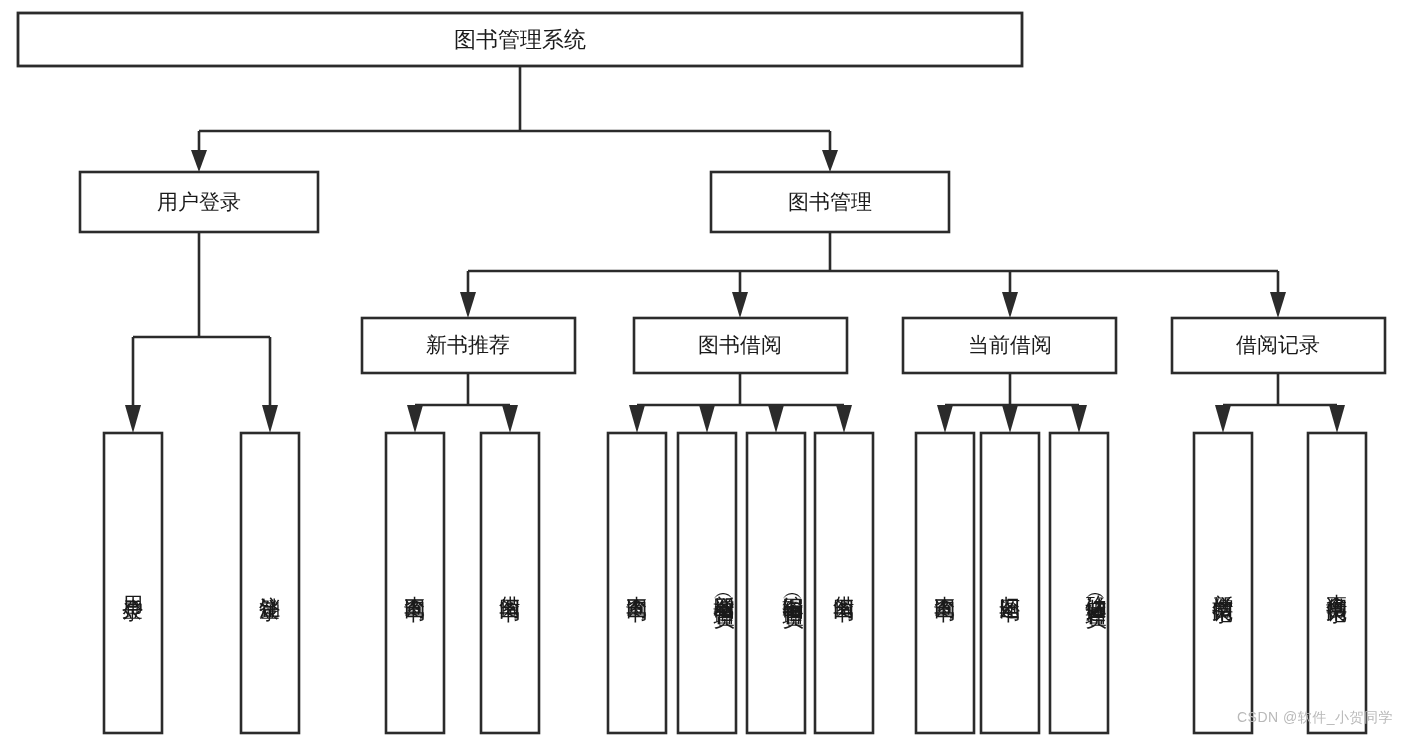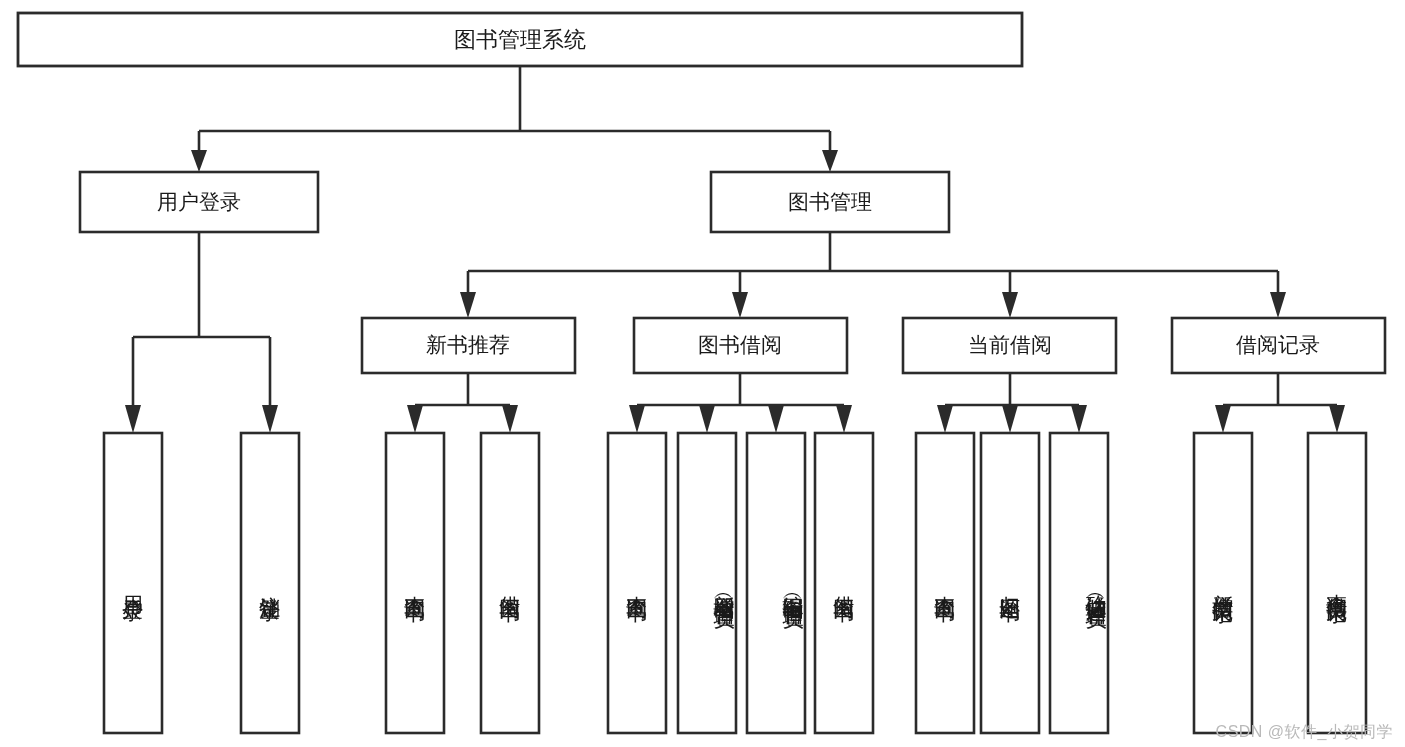--- a/index.html
+++ b/index.html
@@ -74,23 +74,23 @@
     font-size: 21px;
     line-height: 1.12;
     letter-spacing: 2px;
     color: #1a1a1a;
     white-space: nowrap;
     pointer-events: none;
   }
   #watermark {
     position: absolute;
     right: 12px;
-    bottom: 4px;
-    font-family: "Liberation Sans", "DejaVu Sans", sans-serif;
-    font-size: 16px;
+    bottom: 20px;
+    font-family: "Liberation Sans", "DejaVu Sans", sans-serif;
+    font-size: 14px;
     color: #b9b9b9;
     letter-spacing: 0.5px;
     white-space: nowrap;
   }
 </style>
 </head>
 <body>
 
 <div id="diagram-root">
 

